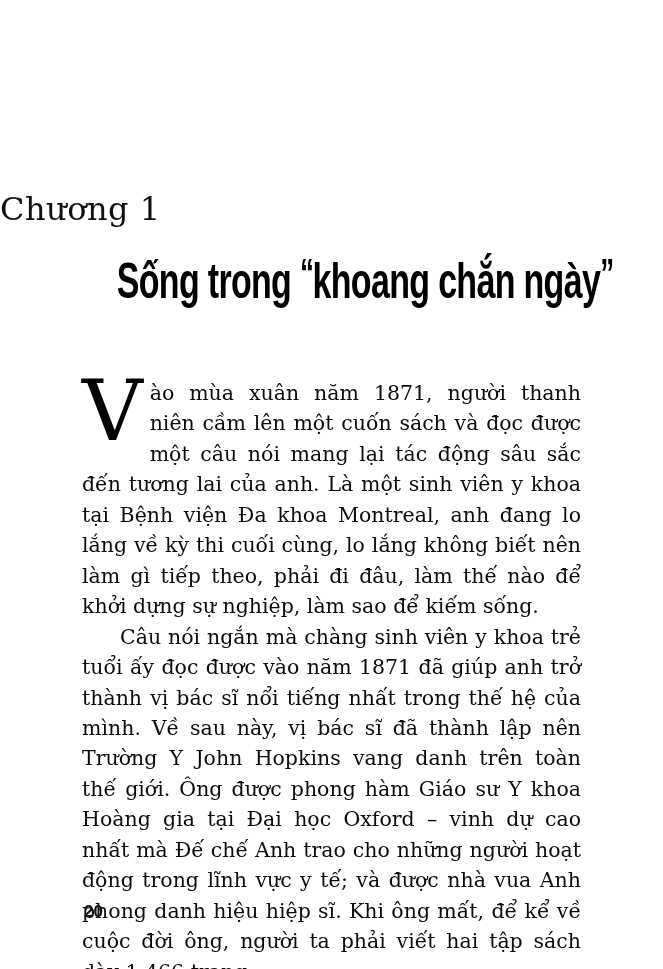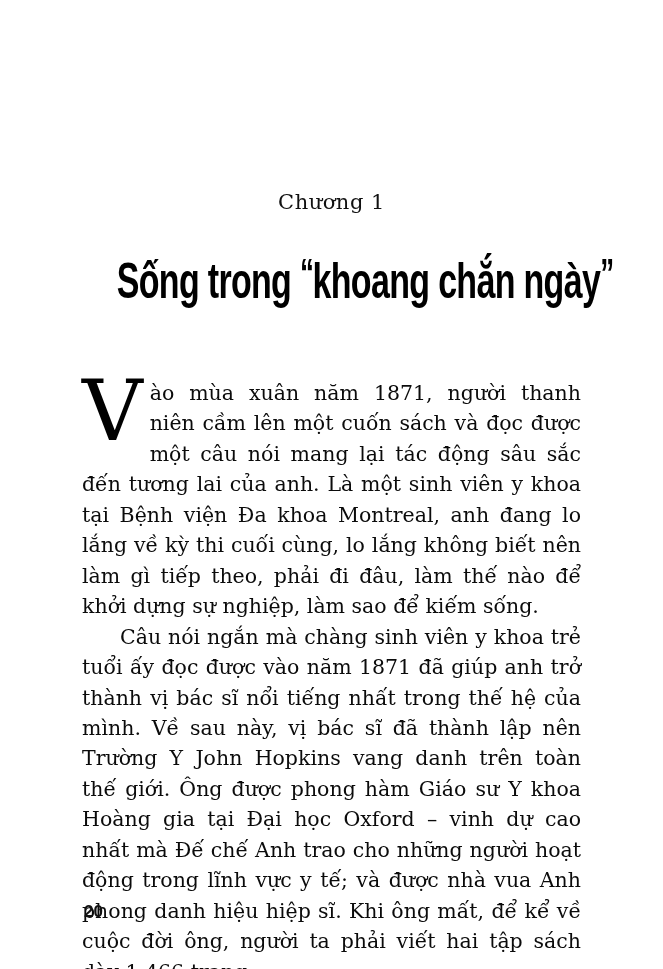--- a/index.html
+++ b/index.html
@@ -14,24 +14,23 @@
     background: #ffffff;
     color: #0a0a0a;
     overflow: hidden;
     font-family: "DejaVu Serif", serif;
   }
   .chapter-heading {
     position: absolute;
     top: 190px;
     left: 0;
     width: 100%;
-    text-align: center;
     font-family: "DejaVu Serif", serif;
     font-weight: 400;
-    font-size: 21px;
+    font-size: 32px;
     letter-spacing: 0.5px;
     color: #111111;
     margin: 0;
   }
   .chapter-title {
     position: absolute;
     top: 252px;
     left: 0;
     width: 100%;
     text-align: left;

